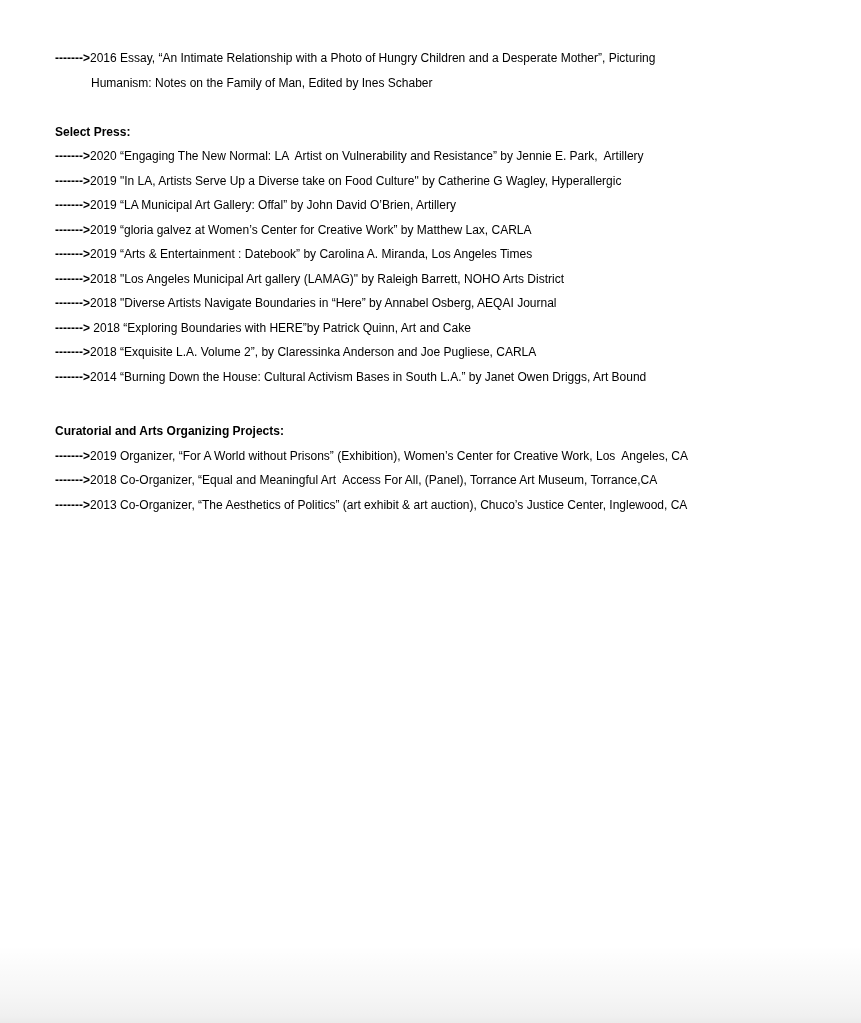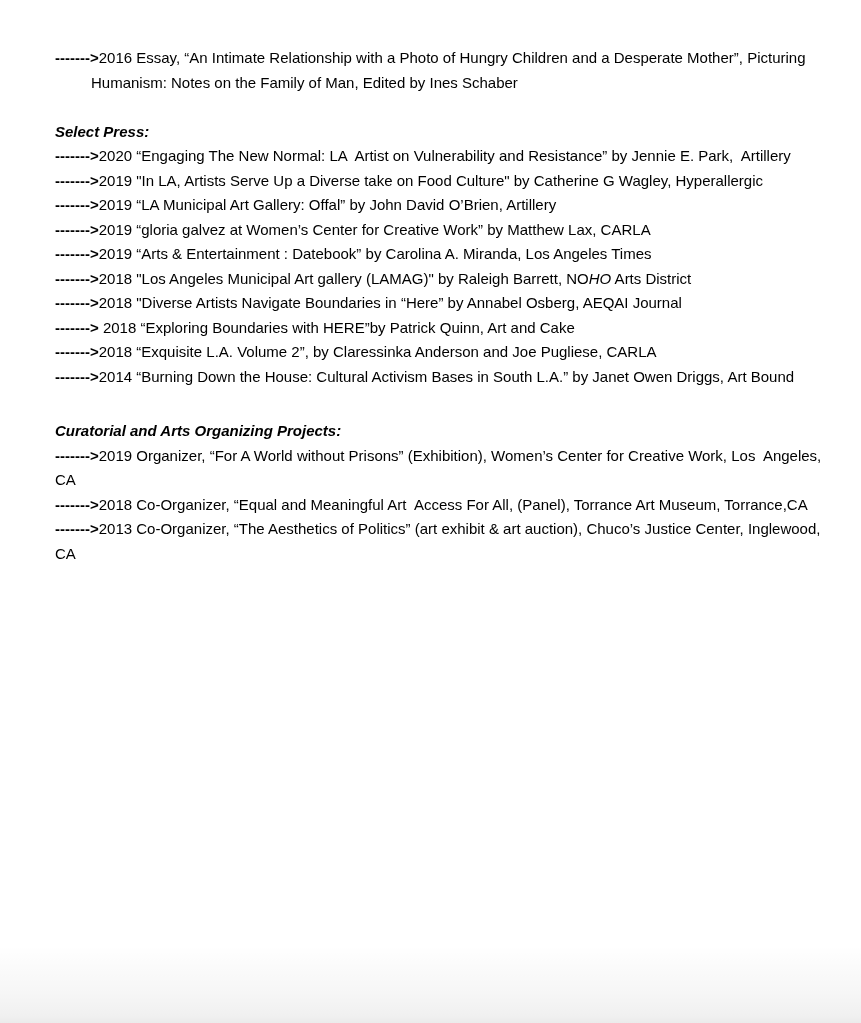--- a/index.html
+++ b/index.html
@@ -14,39 +14,37 @@
     background: #ffffff;
     overflow: hidden;
     font-family: "Liberation Sans", "DejaVu Sans", sans-serif;
     color: #000000;
   }
   .content {
     position: absolute;
     left: 55px;
     top: 46px;
     right: 28px;
-    font-size: 15px;
+    font-size: 12px;
     line-height: 24.5px;
   }
   .line {
     white-space: pre-wrap;
   }
   .continuation {
     padding-left: 36px;
   }
   .heading {
     font-weight: bold;
     white-space: pre-wrap;
-    font-style: italic;
   }
   .arrow {
     font-weight: bold;
   }
   .it {
-    font-style: italic;
     text-align: center;
   }
   .spacer { width: 100%; }
   .bottom-shade {
     position: absolute;
     left: 0;
     bottom: 0;
     width: 100%;
     height: 78px;
     background: linear-gradient(to bottom,

